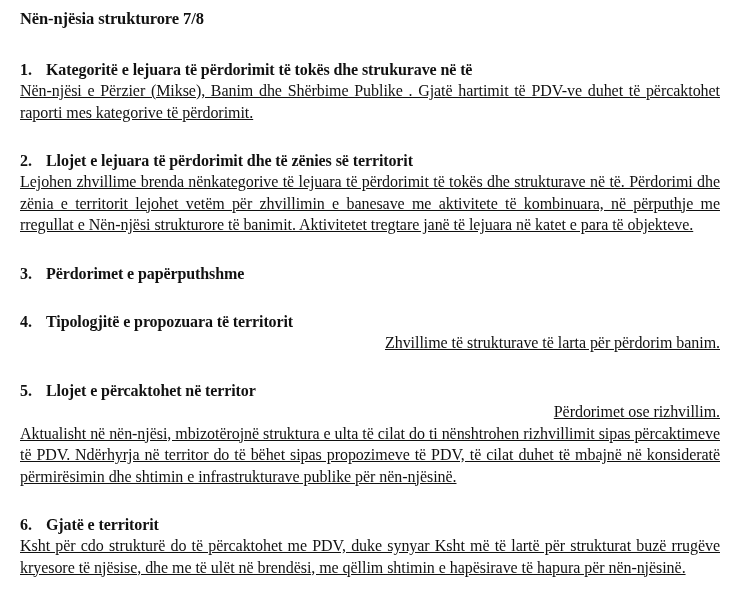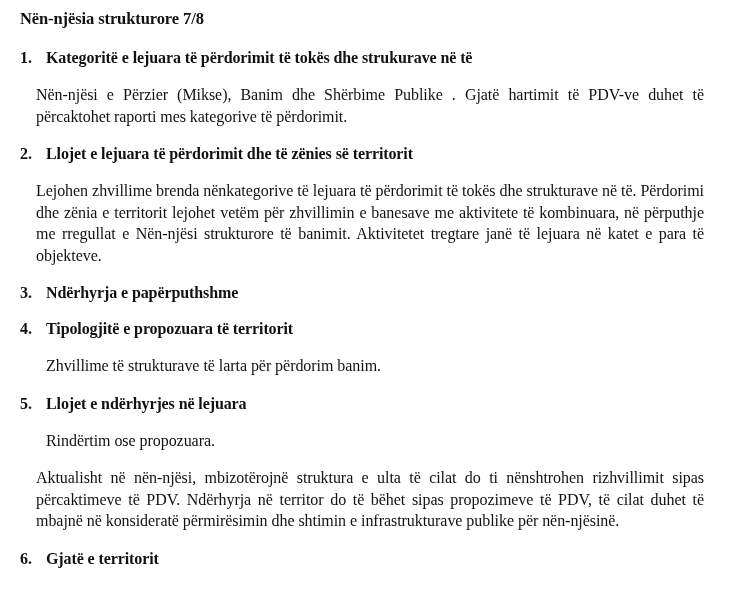--- a/index.html
+++ b/index.html
@@ -50,33 +50,35 @@
     align-items: baseline;
     letter-spacing: -0.1px;
   }
   .section-heading .num {
     width: 26px;
     flex: 0 0 26px;
     font-weight: bold;
   }
   .section-heading .htext {
     flex: 1 1 auto;
+    margin-top: 12px;
   }
   .body-text {
     font-size: 16px;
     line-height: 21.5px;
     text-align: justify;
     text-justify: inter-word;
-    margin: 16px;
+    margin: 0;
     letter-spacing: -0.05px;
+    text-decoration: underline;
   }
   
   .body-text.indented {
     margin-left: 26px;
-    text-align: left;
+    text-align: right;
   }
   .body-text + .body-text {
     margin-top: 0;
   }
 </style>
 </head>
 <body>
 
 <div class="page">
 
@@ -96,41 +98,42 @@
     <div class="section-heading">
       <span class="num">2.</span>
       <span class="htext">Llojet e lejuara të përdorimit dhe të zënies së territorit</span>
     </div>
     <p class="body-text">Lejohen zhvillime brenda nënkategorive të lejuara të përdorimit të tokës dhe strukturave në të. Përdorimi dhe zënia e territorit lejohet vetëm për zhvillimin e banesave me aktivitete të kombinuara, në përputhje me rregullat e Nën-njësi strukturore të banimit. Aktivitetet tregtare janë të lejuara në katet e para të objekteve.</p>
   </div>
 
   <div class="section">
     <div class="section-heading">
       <span class="num">3.</span>
-      <span class="htext">Ndërhyrja e papërputhshme</span>
+      <span class="htext">Përdorimet e papërputhshme</span>
     </div>
   </div>
 
   <div class="section">
     <div class="section-heading">
       <span class="num">4.</span>
       <span class="htext">Tipologjitë e propozuara të territorit</span>
     </div>
     <p class="body-text indented">Zhvillime të strukturave të larta për përdorim banim.</p>
   </div>
 
   <div class="section">
     <div class="section-heading">
       <span class="num">5.</span>
-      <span class="htext">Llojet e ndërhyrjes në lejuara</span>
+      <span class="htext">Llojet e përcaktohet në territor</span>
     </div>
-    <p class="body-text indented">Rindërtim ose propozuara.</p>
+    <p class="body-text indented">Përdorimet ose rizhvillim.</p>
     <p class="body-text">Aktualisht në nën-njësi, mbizotërojnë struktura e ulta të cilat do ti nënshtrohen rizhvillimit sipas përcaktimeve të PDV. Ndërhyrja në territor do të bëhet sipas propozimeve të PDV, të cilat duhet të mbajnë në konsideratë përmirësimin dhe shtimin e infrastrukturave publike për nën-njësinë.</p>
   </div>
 
   <div class="section">
     <div class="section-heading">
       <span class="num">6.</span>
       <span class="htext">Gjatë e territorit</span>
     </div>
+    <p class="body-text">Ksht për cdo strukturë do të përcaktohet me PDV, duke synyar Ksht më të lartë për strukturat buzë rrugëve kryesore të njësise, dhe me të ulët në brendësi, me qëllim shtimin e hapësirave të hapura për nën-njësinë.</p>
   </div>
 
 </div>
 
 </body></html>

